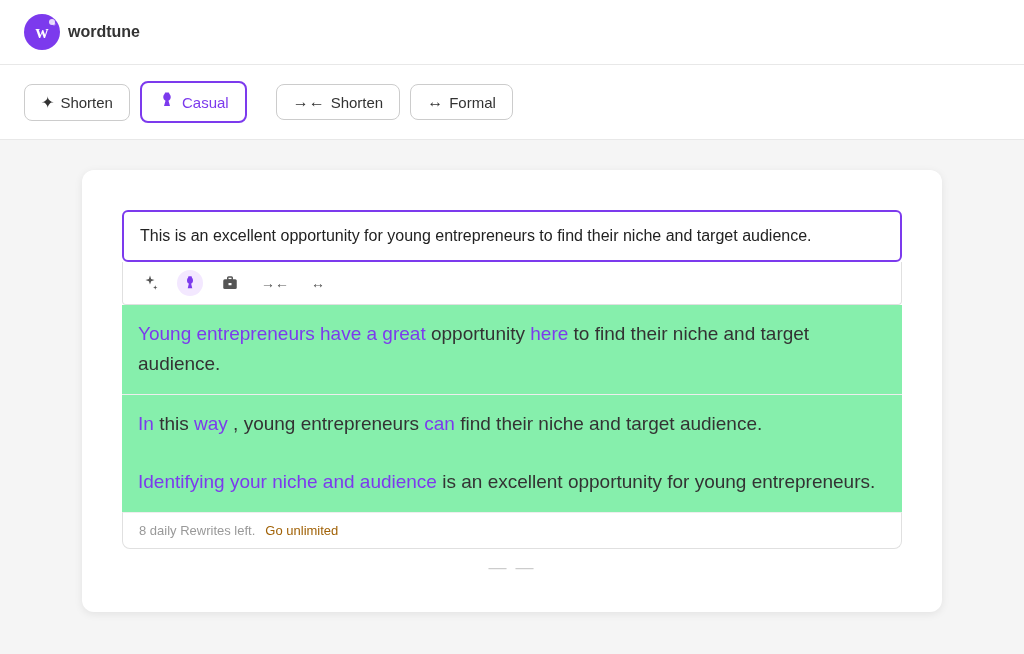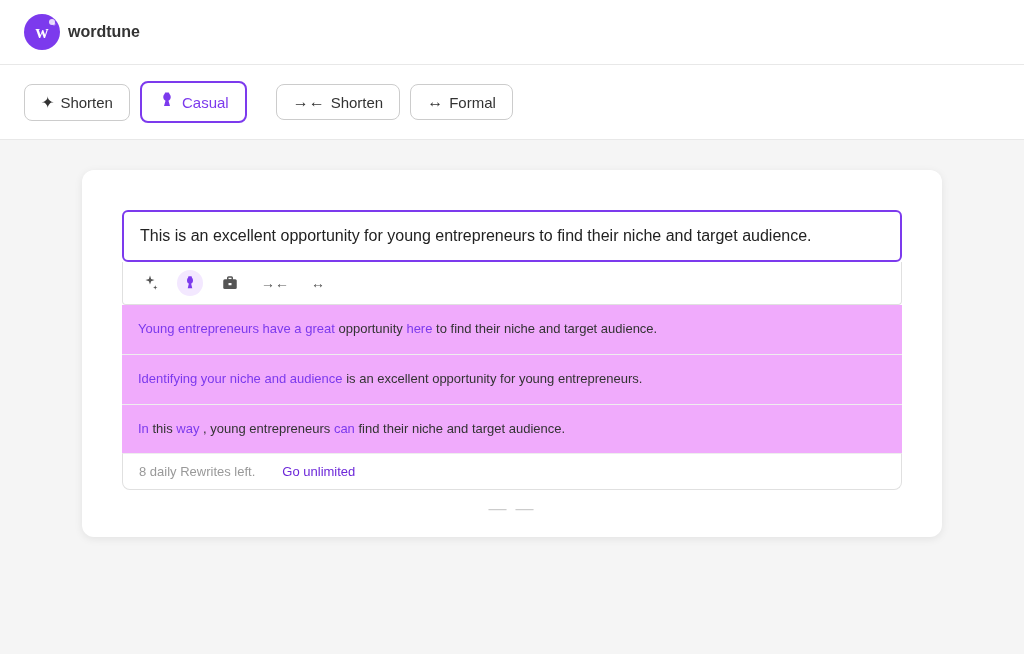--- a/index.html
+++ b/index.html
@@ -72,21 +72,21 @@
 
     
     .main-content {
       padding: 30px 60px;
     }
 
     
     .editor-container {
       background: #fff;
       border-radius: 12px;
-      padding: 40px 40px 14px 40px;
+      padding: 40px 40px 30px 40px;
       box-shadow: 0 2px 8px rgba(0,0,0,0.08);
       max-width: 860px;
       margin: 0 auto;
     }
 
     
     .selected-text {
       border: 2px solid #7c3aed;
       border-radius: 6px;
       padding: 12px 16px;
@@ -121,26 +121,26 @@
       border-radius: 50%;
       padding: 4px;
     }
     .mini-btn svg {
       width: 18px;
       height: 18px;
     }
 
     .suggestion-item {
       padding: 14px 16px;
-      font-size: 13px;
+      font-size: 19px;
       line-height: 1.6;
       border-bottom: 1px solid #eee;
       color: #333;
       cursor: pointer;
-      background: #f0abfc;
+      background: #86efac;
     }
     .suggestion-item:last-child {
       border-bottom: none;
     }
 
     .purple-text {
       color: #7c3aed;
     }
 
     
@@ -161,27 +161,26 @@
     .panel-footer {
       padding: 10px 16px;
       font-size: 13px;
       color: #999;
       background: #fff;
       border: 1px solid #e0e0e0;
       border-top: 1px solid #eee;
       border-radius: 0 0 8px 8px;
       display: flex;
       align-items: center;
-      gap: 16px;
+      gap: 10px;
     }
     .go-unlimited {
-      color: #6d28d9;
+      color: #a16207;
       cursor: pointer;
       text-decoration: none;
-      margin-left: 11px;
     }
 
     
     .drag-handle {
       display: flex;
       justify-content: center;
       padding: 8px 0 4px 0;
     }
     .drag-dots {
       color: #ccc;
@@ -271,33 +270,33 @@
 
     <div class="suggestions-scroll">
 
       <div class="suggestion-item">
         <span class="purple-text">Young entrepreneurs have a great</span>
         <span> opportunity </span>
         <span class="purple-text">here</span>
         <span> to find their niche and target audience.</span>
       </div>
 
-      <div class="suggestion-item">
-        <span class="purple-text">Identifying your niche and audience</span>
-        <span> is an excellent opportunity for young entrepreneurs.</span>
-      </div>
-
       <div class="suggestion-item" style="border-bottom: none;">
         <span class="purple-text">In</span>
         <span> this </span>
         <span class="purple-text">way</span>
         <span>, young entrepreneurs </span>
         <span class="purple-text">can</span>
         <span> find their niche and target audience.</span>
       </div>
+
+      <div class="suggestion-item">
+        <span class="purple-text">Identifying your niche and audience</span>
+        <span> is an excellent opportunity for young entrepreneurs.</span>
+      </div>
     </div>
 
     <div class="panel-footer">
       <span>8 daily Rewrites left.</span>
       <a class="go-unlimited">Go unlimited</a>
     </div>
 
     <div class="drag-handle">
       <span class="drag-dots">— —</span>
     </div>

